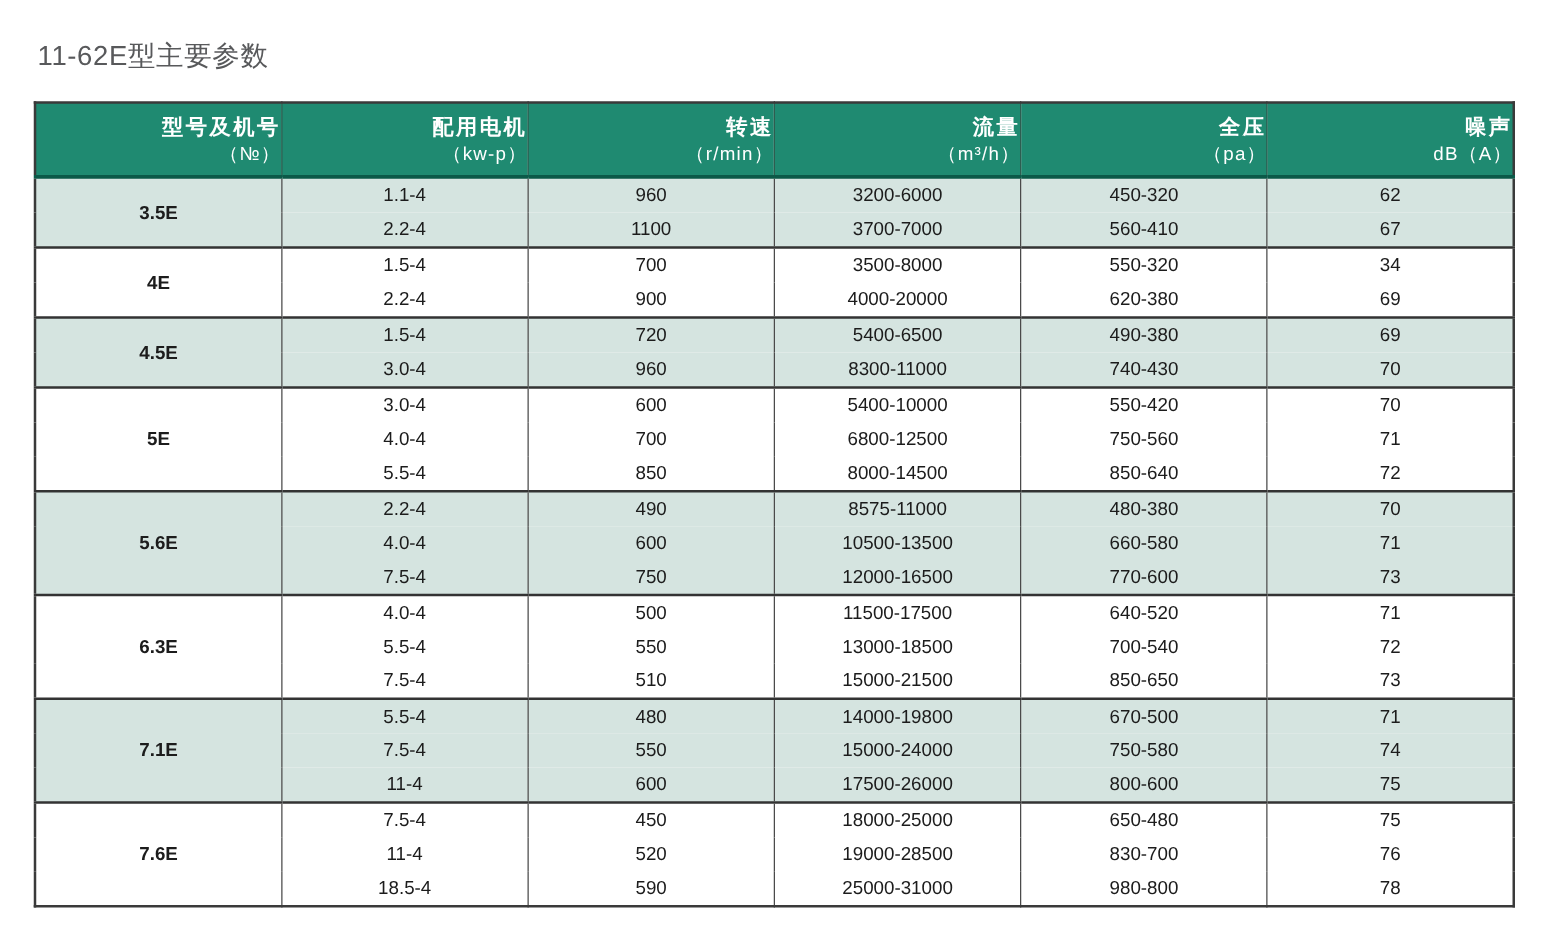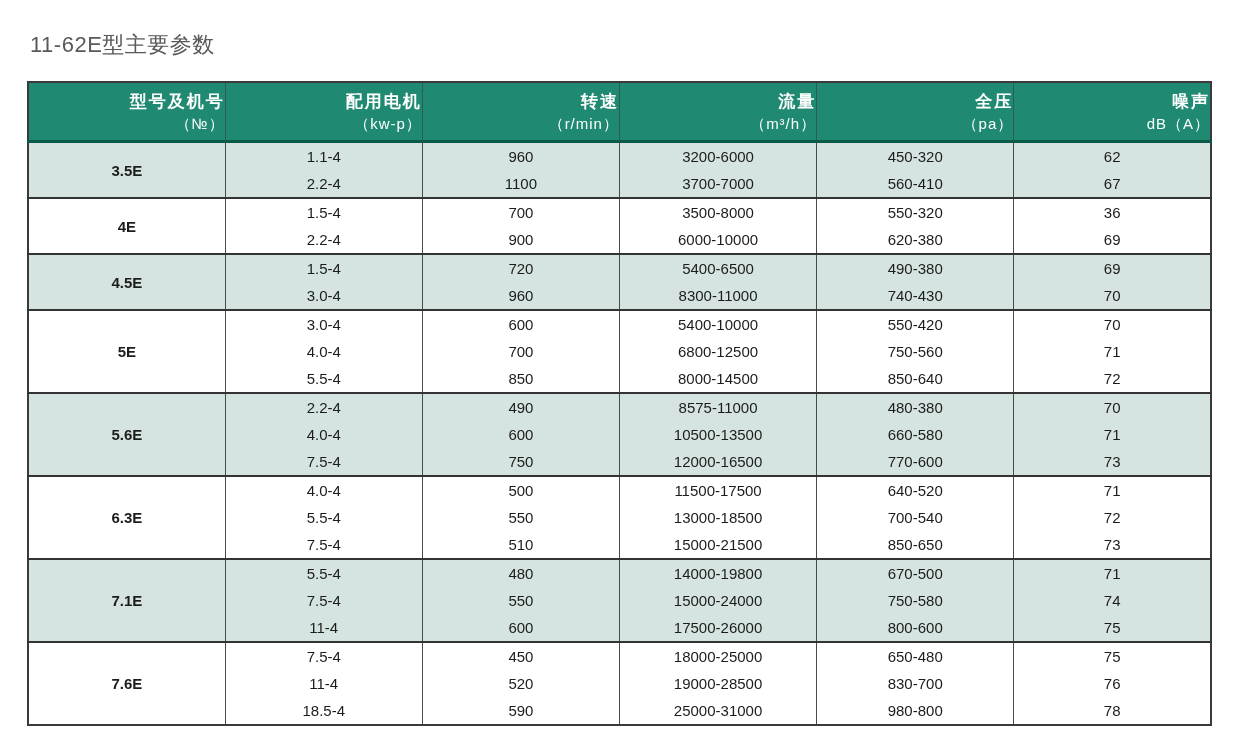--- a/index.html
+++ b/index.html
@@ -125,26 +125,26 @@
         <td>3700-7000</td>
         <td>560-410</td>
         <td>67</td>
       </tr>
       <tr class="group-start">
         <td rowspan="2" class="model-cell">4E</td>
         <td>1.5-4</td>
         <td>700</td>
         <td>3500-8000</td>
         <td>550-320</td>
-        <td>36</td>
+        <td>34</td>
       </tr>
       <tr>
         <td>2.2-4</td>
         <td>900</td>
-        <td>6000-10000</td>
+        <td>4000-20000</td>
         <td>620-380</td>
         <td>69</td>
       </tr>
       <tr class="group-start shaded">
         <td rowspan="2" class="model-cell">4.5E</td>
         <td>1.5-4</td>
         <td>720</td>
         <td>5400-6500</td>
         <td>490-380</td>
         <td>69</td>

